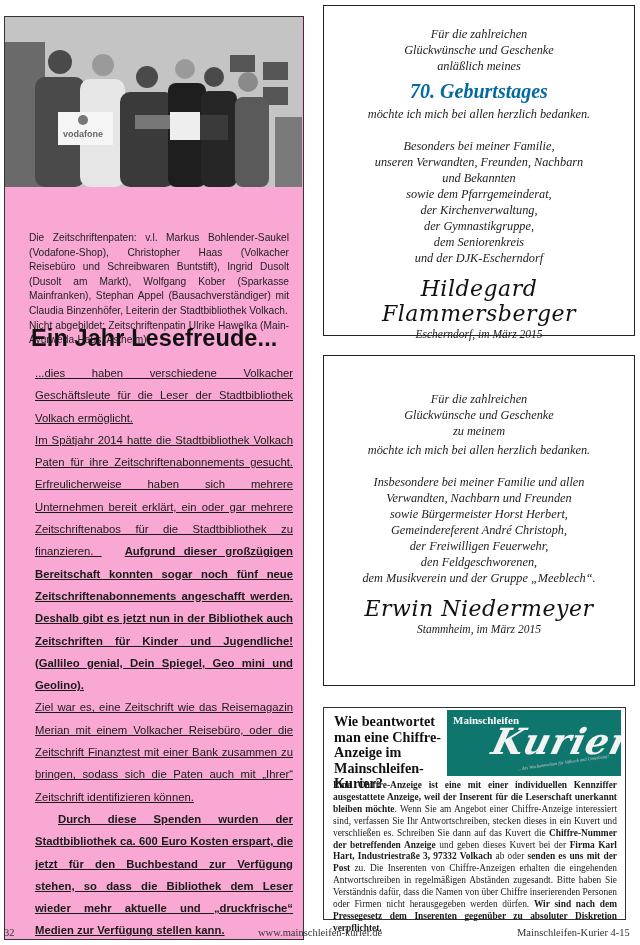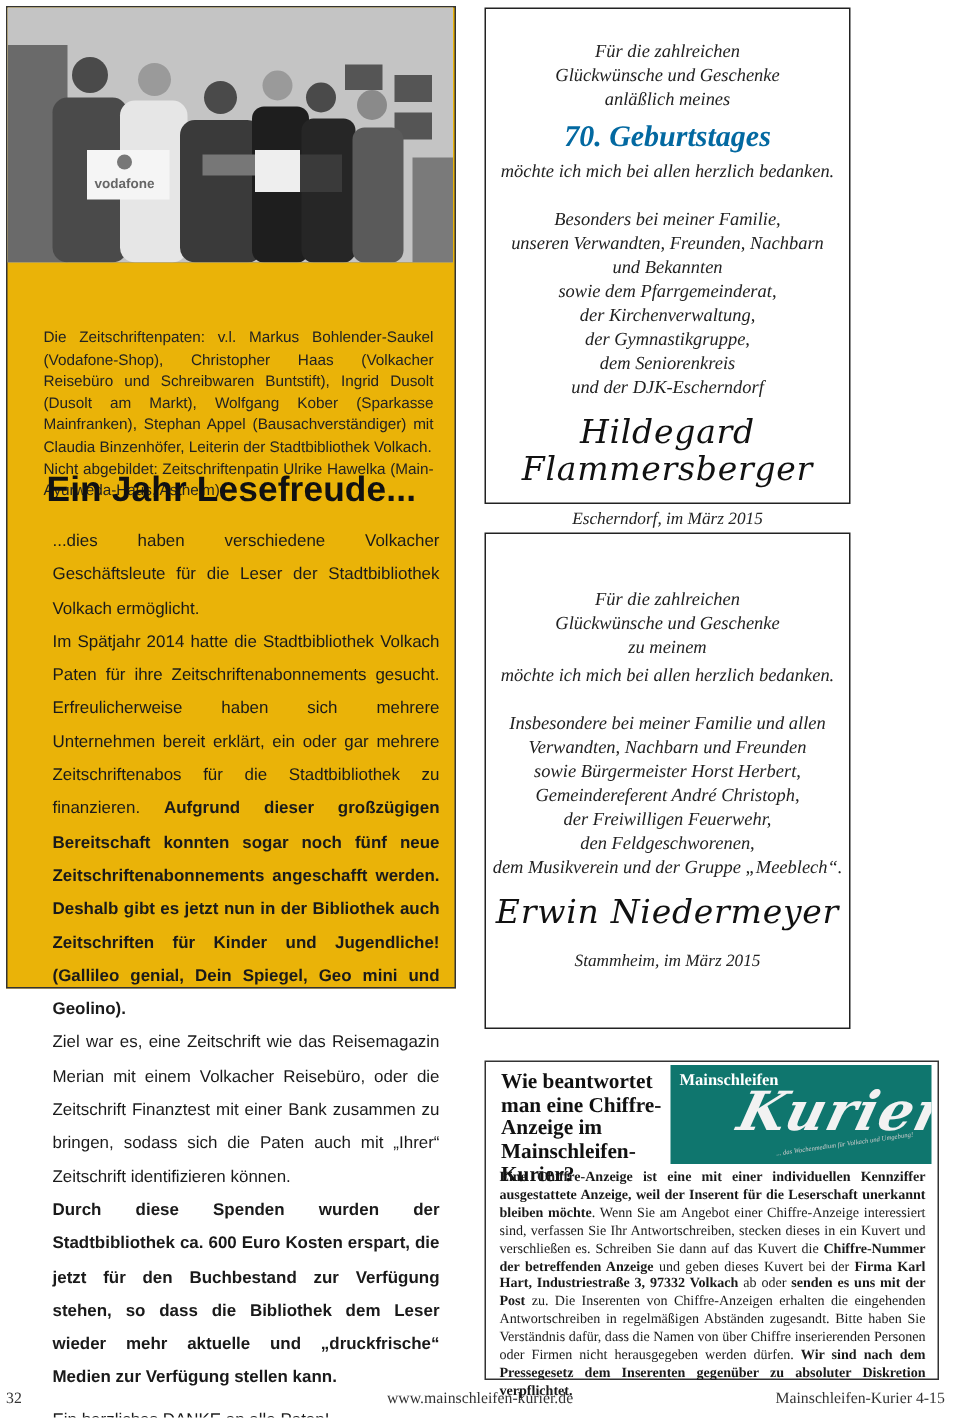--- a/index.html
+++ b/index.html
@@ -1,40 +1,40 @@
 <!DOCTYPE html>
 <html><head>
 <meta charset="utf-8">
 <style>
   html, body { margin: 0; padding: 0; background: #ffffff; }
   body { width: 640px; height: 945px; position: relative; overflow: hidden; font-family: "Liberation Sans", sans-serif; color: #111; }
 
   
-  .left-box { position: absolute; left: 4px; top: 4px; width: 300px; height: 655px; border: 1.5px solid #333; box-sizing: border-box; background: #eab308; }
+  .left-box { position: absolute; left: 4px; top: 16px; width: 300px; height: 924px; border: 1.5px solid #333; box-sizing: border-box; background: #f9a8d4; }
   .photo { position: absolute; left: 0; top: 0; width: 297px; height: 170px; background: linear-gradient(180deg, #c9c9c9 0%, #b3b3b3 40%, #8a8a8a 100%); overflow: hidden; }
   .photo svg { width: 100%; height: 100%; display: block; }
   .caption { position: absolute; left: 24px; top: 174px; width: 260px; font-size: 10.2px; line-height: 14.6px; text-align: justify; color: #222; margin-top: 40px; }
   .caption p { margin: 0; }
   .headline { position: absolute; left: 26px; top: 308px; width: 262px; font-weight: bold; font-size: 23.5px; letter-spacing: 0.1px; color: #111; white-space: nowrap; }
   .article { position: absolute; left: 30px; top: 345px; width: 258px; font-size: 11.3px; line-height: 22.3px; text-align: justify; color: #1a1a1a; }
-  .article p { margin: 0; }
-  .article b { font-weight: bold; }
+  .article p { margin: 0; text-decoration: underline; }
+  .article b { font-weight: bold; margin-left: 23px; }
   .article .thanks { margin-top: 6px; }
 
   
-  .greet { position: absolute; left: 323px; width: 244px; border: 1.5px solid #222; box-sizing: border-box; background: #fff; text-align: center; font-family: "Liberation Serif", serif; font-style: italic; color: #222; }
+  .greet { position: absolute; left: 323px; width: 312px; border: 1.5px solid #222; box-sizing: border-box; background: #fff; text-align: center; font-family: "Liberation Serif", serif; font-style: italic; color: #222; }
   .greet-1 { top: 5px; height: 331px; }
   .greet-2 { top: 355px; height: 331px; }
   .greet .intro { margin-top: 20px; font-size: 12.3px; line-height: 16px; }
   .greet-2 .intro { margin-top: 35px; }
   .greet .big { font-weight: bold; font-size: 20px; margin-top: 6px; color: #0369a1; }
   .greet .thank { font-size: 12.3px; margin-top: 4px; font-style: italic; }
   .greet .list { font-size: 12.3px; line-height: 16px; margin-top: 16px; text-align: center; }
   .greet .sig { font-family: "DejaVu Serif", serif; font-style: italic; font-size: 22px; margin-top: 10px; color: #111; letter-spacing: 0.5px; }
-  .greet .place { font-size: 11.5px; margin-top: 14px; }
+  .greet .place { font-size: 11.5px; margin-top: 2px; }
 
   
   .chiffre { position: absolute; left: 323px; top: 707px; width: 303px; height: 213px; border: 1.5px solid #333; box-sizing: border-box; background: #fff; font-family: "Liberation Serif", serif; }
   .chiffre .q { position: absolute; left: 10px; top: 6px; width: 110px; font-weight: bold; font-size: 14.2px; line-height: 15.6px; color: #111; }
   .logo { position: absolute; left: 123px; top: 2px; width: 174px; height: 66px; background: #0f766e; color: #fff; overflow: hidden; }
   .logo .l1 { position: absolute; left: 6px; top: 4px; font-weight: bold; font-size: 11px; }
   .logo .l2 { position: absolute; left: 46px; top: 10px; font-family: "DejaVu Serif", serif; font-style: italic; font-weight: bold; font-size: 36px; letter-spacing: 1px; transform: skewX(-14deg); color: #f2f2f2; }
   .logo .l3 { position: absolute; left: 70px; top: 50px; font-size: 4.5px; font-style: italic; color: #ccc; transform: rotate(-8deg); }
   .chiffre .body { position: absolute; left: 9px; top: 72px; width: 284px; font-size: 9.4px; line-height: 11.9px; text-align: justify; color: #1a1a1a; }
   .chiffre .body b { font-weight: bold; }

